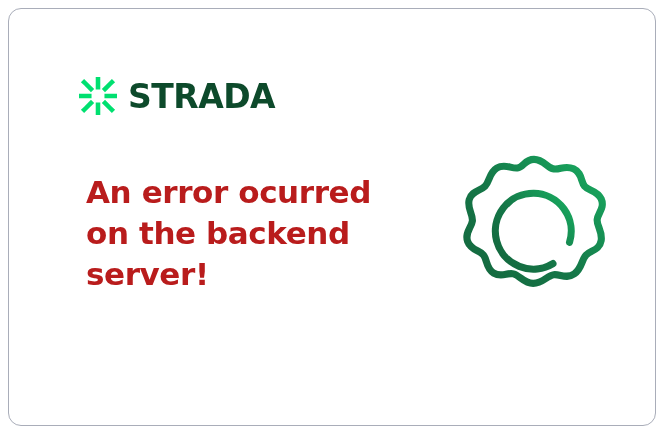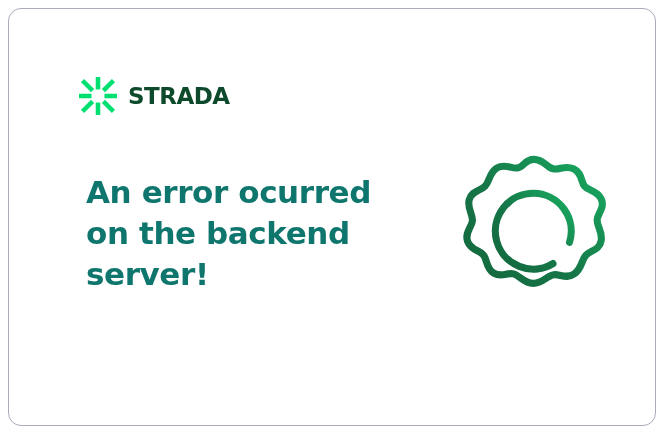--- a/index.html
+++ b/index.html
@@ -39,41 +39,41 @@
     gap: 11px;
   }
   .brand-mark {
     width: 38px;
     height: 38px;
     display: block;
     flex: 0 0 auto;
   }
   .brand-word {
     font-family: "DejaVu Sans", sans-serif;
-    font-size: 23px;
+    font-size: 33px;
     font-weight: 700;
     letter-spacing: -0.5px;
     color: #0d4a2b;
     line-height: 1;
     white-space: nowrap;
   }
 
   
   .headline {
     position: absolute;
     left: 77px;
     top: 163px;
     width: 290px;
     margin: 0;
     font-family: "DejaVu Sans", sans-serif;
     font-size: 31px;
     font-weight: 700;
     line-height: 41px;
     letter-spacing: -0.4px;
-    color: #0f766e;
+    color: #b91c1c;
   }
 
   
   .gear {
     position: absolute;
     left: 446px;
     top: 144px;
     width: 158px;
     height: 158px;
     display: block;

